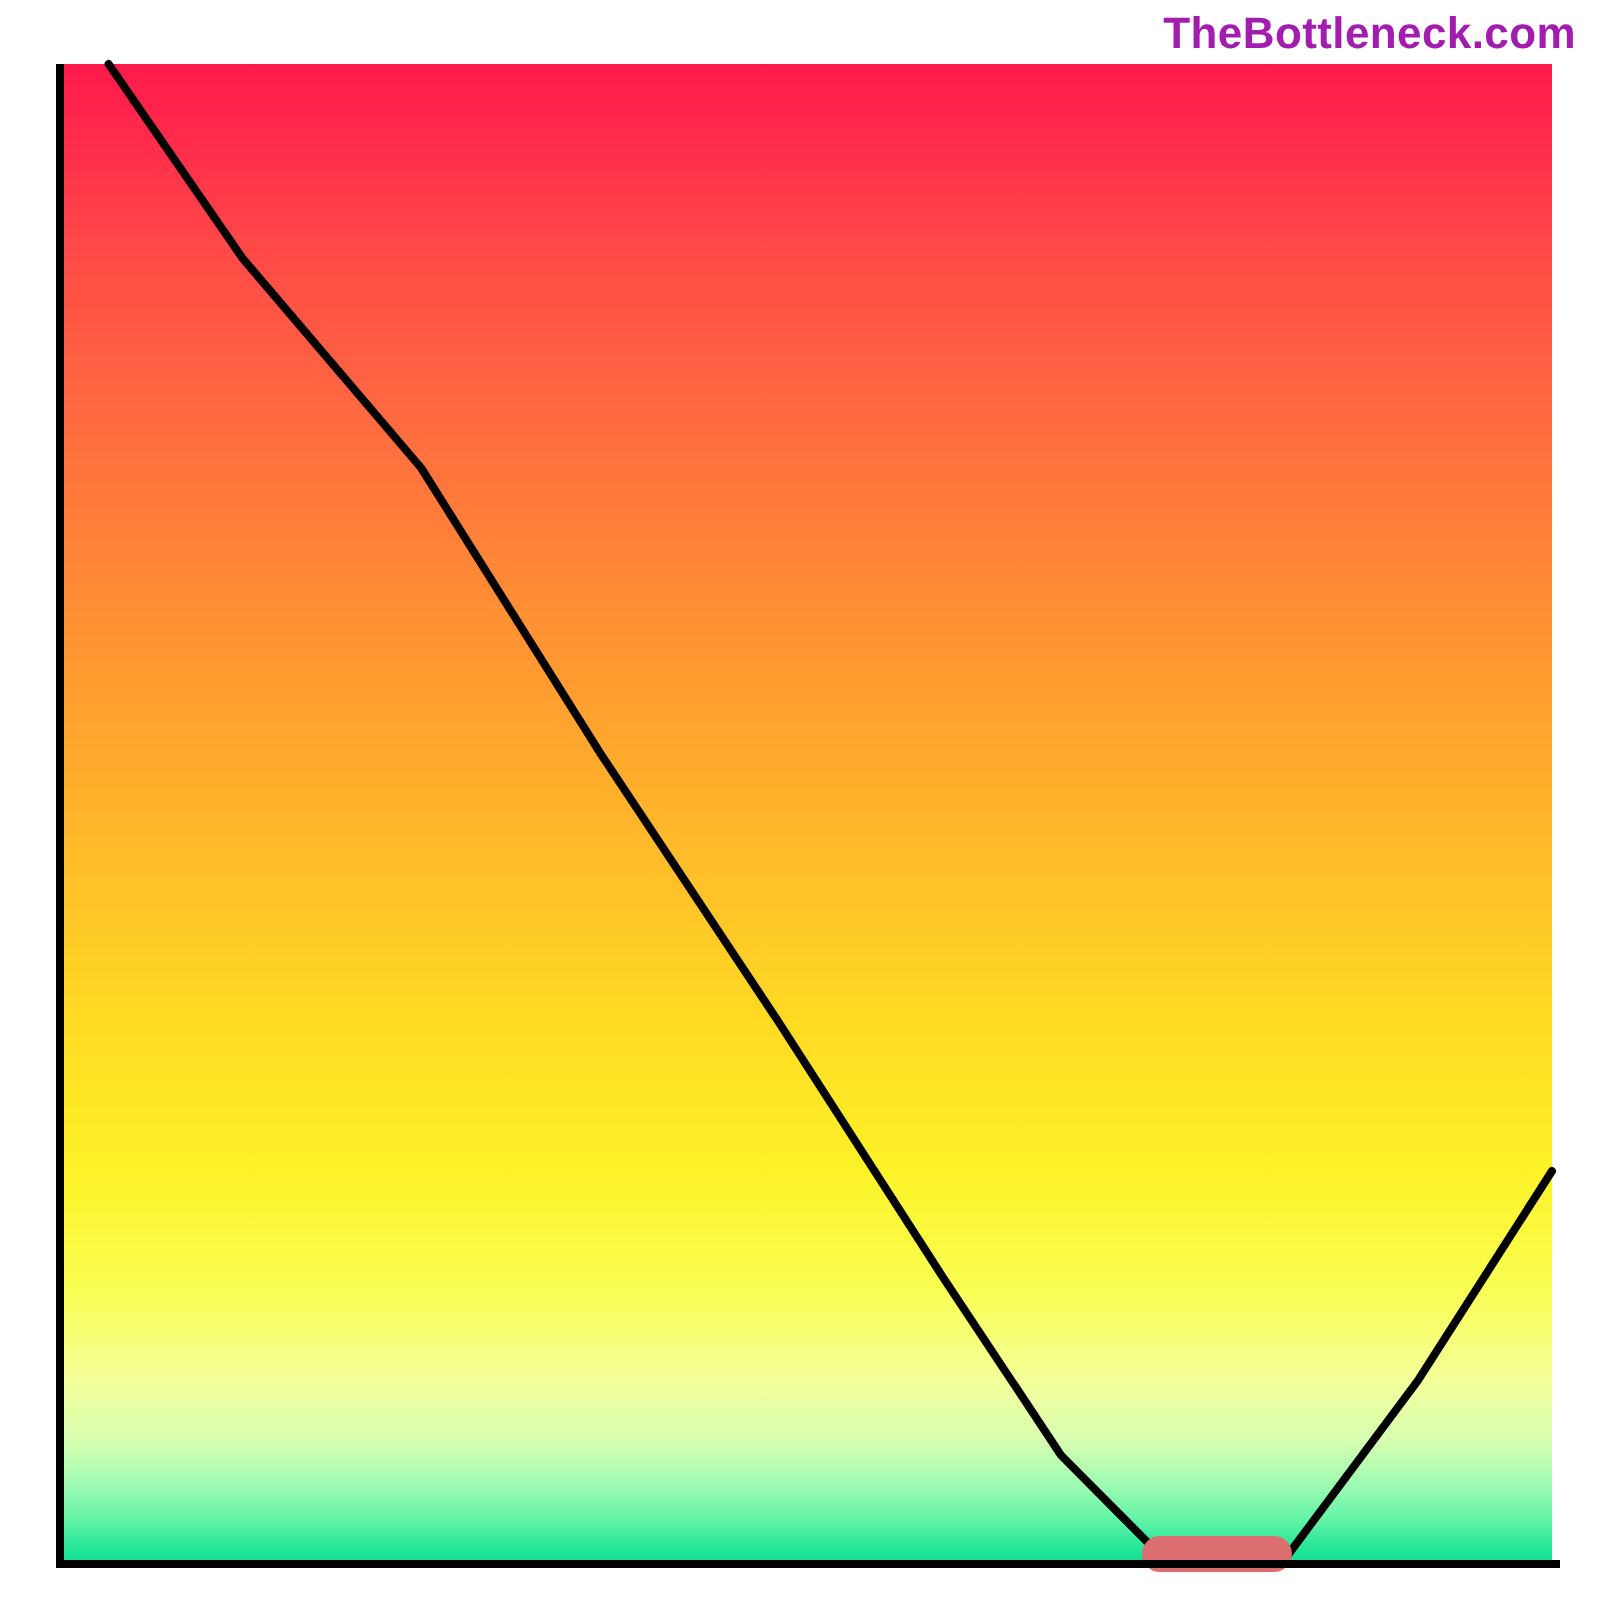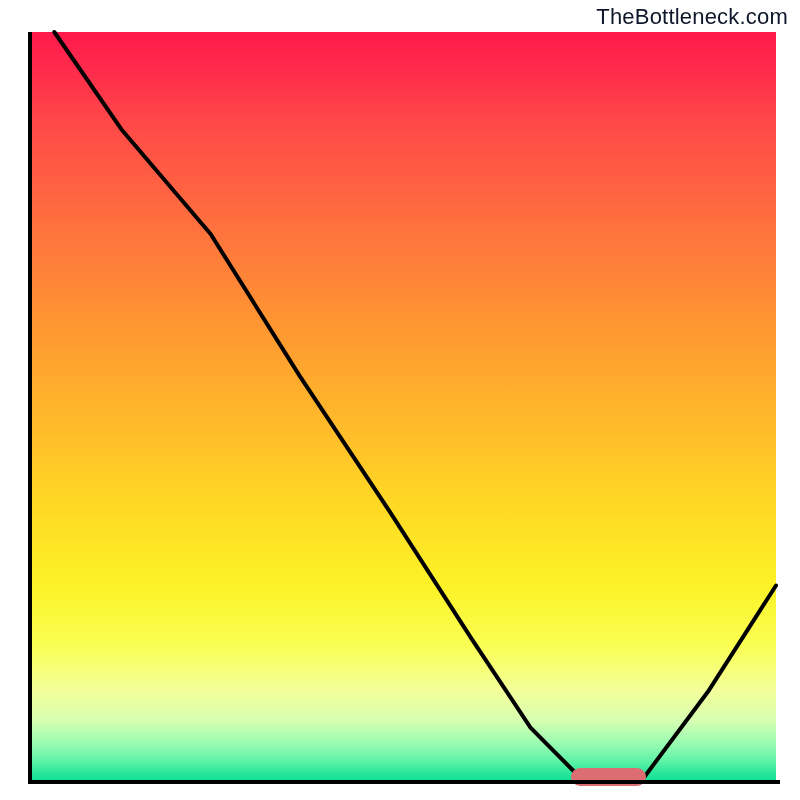--- a/index.html
+++ b/index.html
@@ -9,22 +9,22 @@
     height: 800px;
     background: #ffffff;
     font-family: Arial, Helvetica, sans-serif;
     overflow: hidden;
   }
   .attribution {
     position: absolute;
     top: 4px;
     right: 12px;
     font-size: 22px;
-    font-weight: 400;
-    color: #0f172a;
+    font-weight: 700;
+    color: #a21caf;
     letter-spacing: 0.2px;
   }
   .frame {
     position: absolute;
     left: 28px;
     top: 32px;
     width: 752px;
     height: 752px;
     border: 4px solid #000;
     border-right: none;

